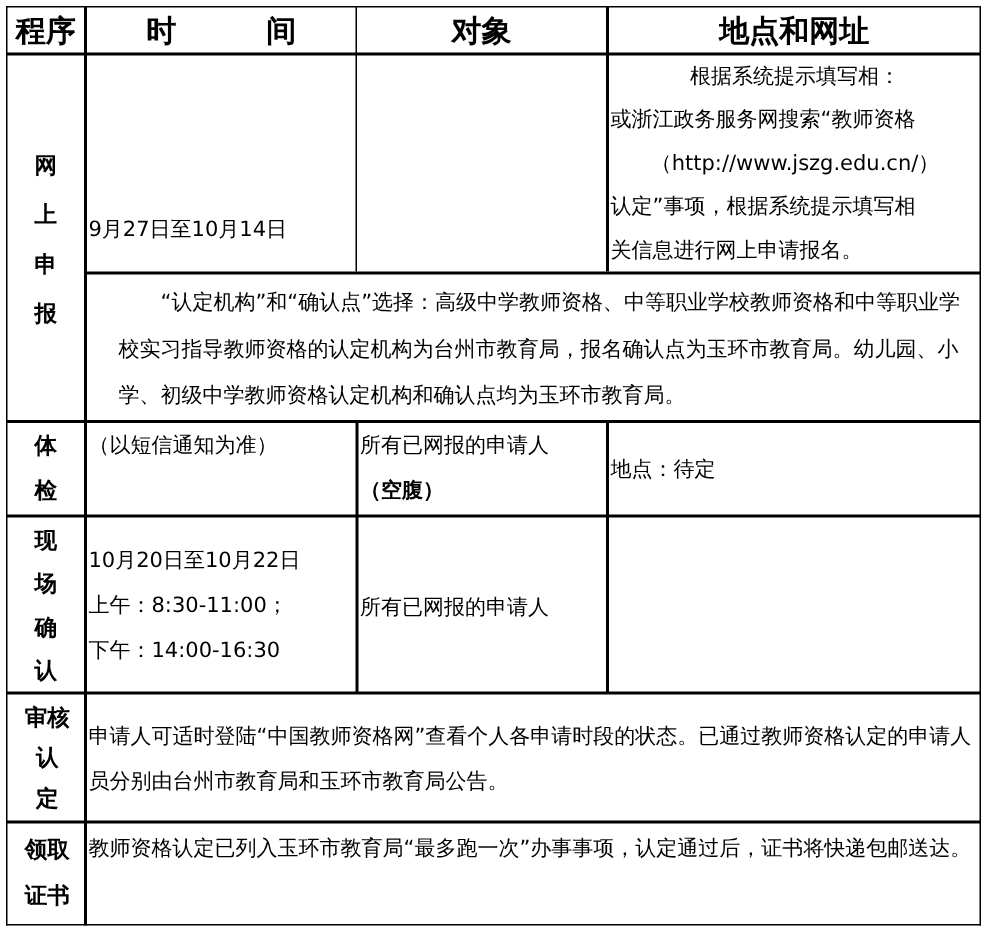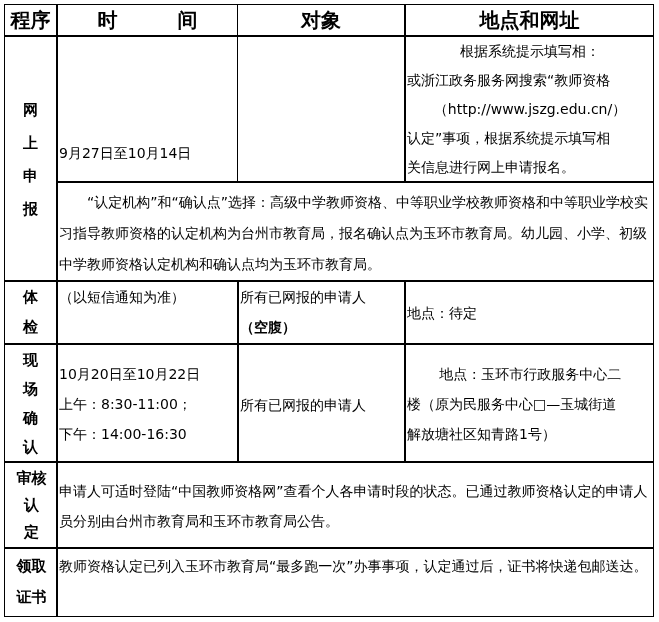--- a/index.html
+++ b/index.html
@@ -5,21 +5,21 @@
   html, body { margin: 0; padding: 0; background: #ffffff; }
   body { width: 659px; height: 622px; position: relative; overflow: hidden;
          font-family: "DejaVu Sans", "Liberation Sans", sans-serif; color: #000; }
   .tbl { position: absolute; left: 4px; top: 4px; width: 650px; height: 613px; }
   .line { position: absolute; background: #000; }
   .cell { position: absolute; font-size: 14px; line-height: 30px; box-sizing: border-box; }
   .hdr { font-weight: bold; font-size: 20px; text-align: center; line-height: 31px; }
   .proc { font-weight: bold; font-size: 15px; text-align: center; }
   .proc span { display: block; }
   .bold { font-weight: bold; }
-  .indent { text-indent: 2em; }
+  .indent { text-indent: 2em; padding-left: 20px; }
 </style>
 </head>
 <body>
 
 <div class="tbl">
 
   <div class="line" style="left:0;top:0;width:650px;height:1px;"></div>
   <div class="line" style="left:0;top:612px;width:650px;height:1px;"></div>
   <div class="line" style="left:0;top:0;width:1px;height:613px;"></div>
   <div class="line" style="left:649px;top:0;width:1px;height:613px;"></div>
@@ -77,25 +77,20 @@
     <span>场</span>
     <span>确</span>
     <span>认</span>
   </div>
   <div class="cell" style="left:55px;top:355px;width:178px;">
     <div>10月20日至10月22日</div>
     <div>上午：8:30-11:00；</div>
     <div>下午：14:00-16:30</div>
   </div>
   <div class="cell" style="left:236px;top:386px;width:164px;">所有已网报的申请人</div>
-  <div class="cell" style="left:403px;top:355px;width:246px;">
-    <div style="text-indent:2.3em;">地点：玉环市行政服务中心二</div>
-    <div>楼（原为民服务中心□—玉城街道</div>
-    <div>解放塘社区知青路1号）</div>
-  </div>
 
   <div class="cell proc" style="left:1px;top:461px;width:53px;line-height:27px;">
     <span>审核</span>
     <span>认</span>
     <span>定</span>
   </div>
   <div class="cell" style="left:55px;top:472px;width:594px;">申请人可适时登陆“中国教师资格网”查看个人各申请时段的状态。已通过教师资格认定的申请人员分别由台州市教育局和玉环市教育局公告。</div>
 
   <div class="cell proc" style="left:1px;top:547px;width:53px;line-height:31px;">
     <span>领取</span>

